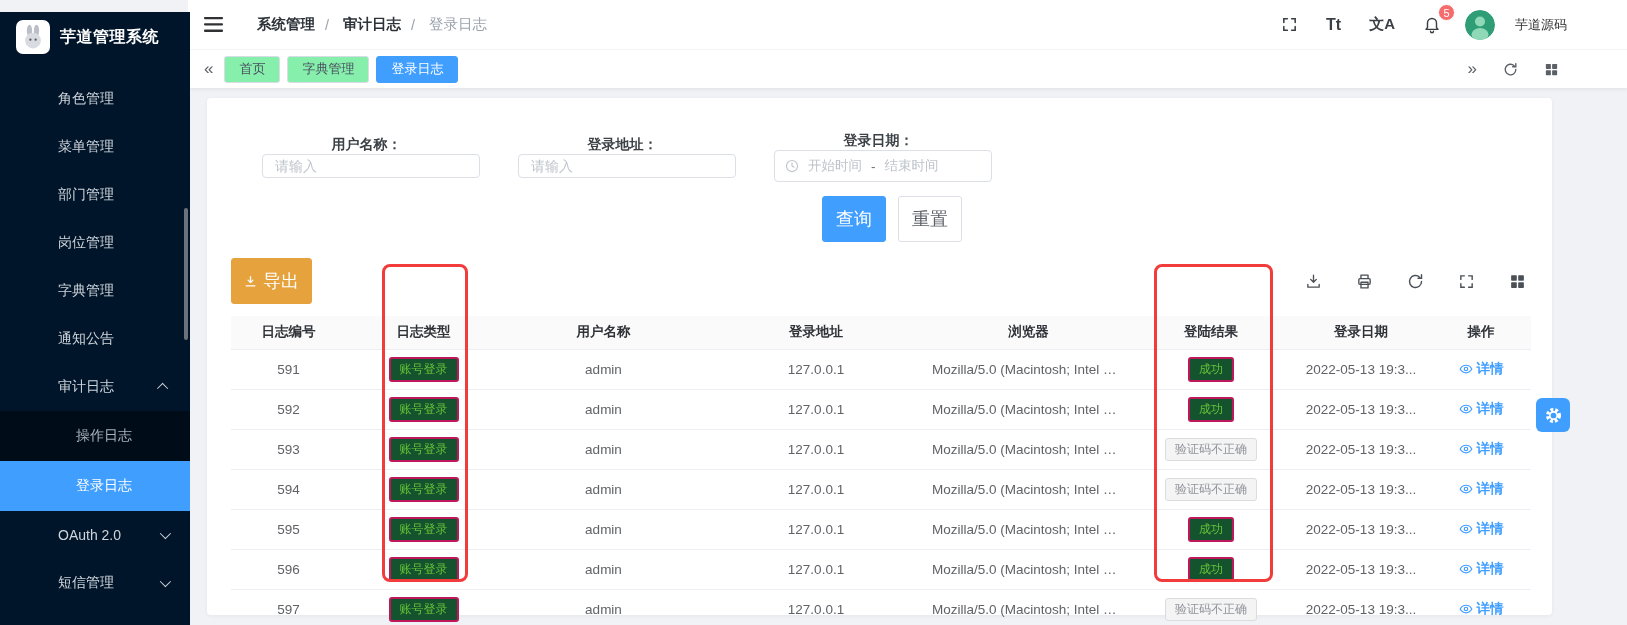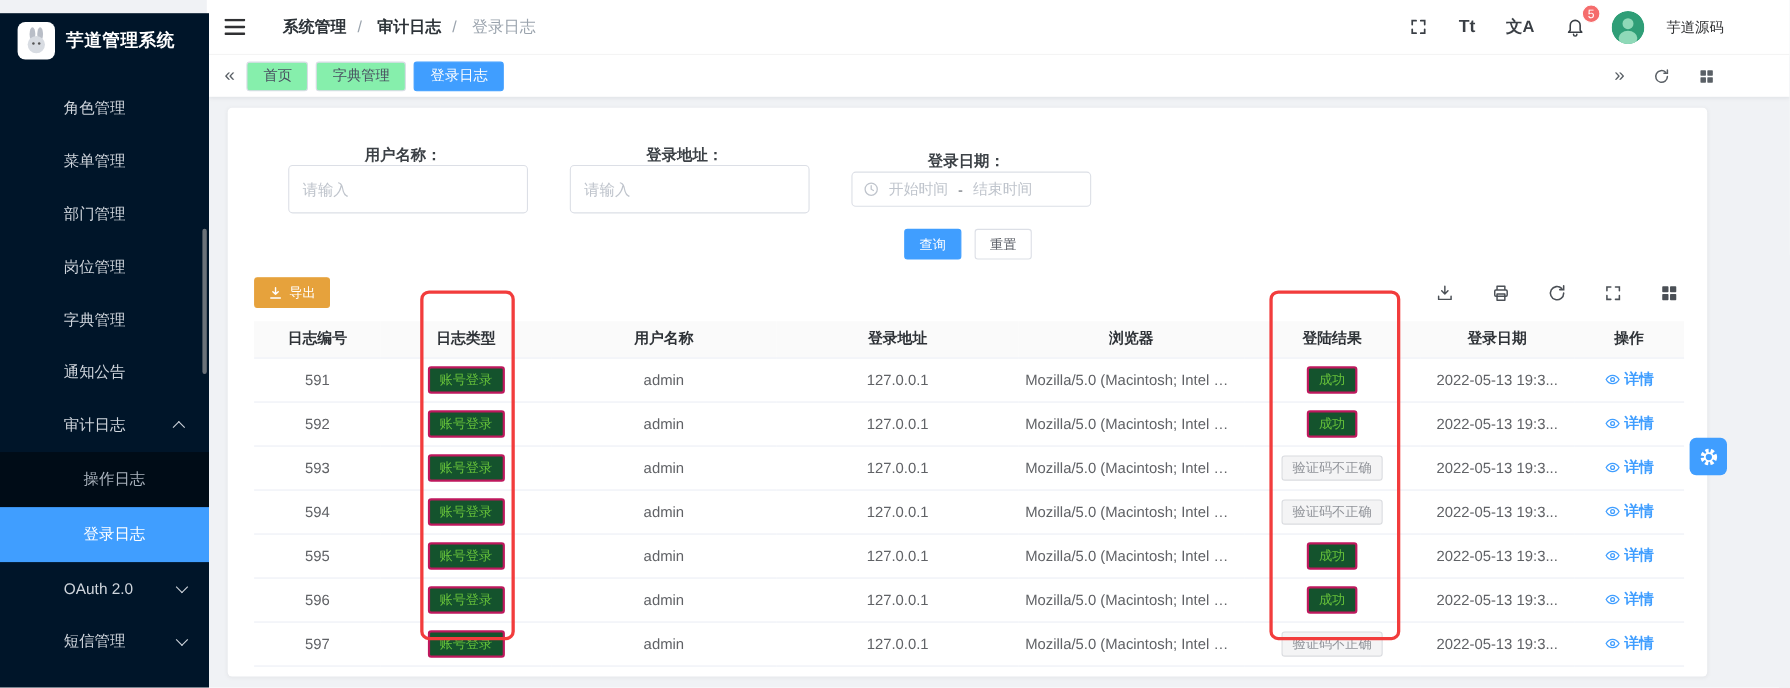--- a/index.html
+++ b/index.html
@@ -63,31 +63,31 @@
 
   
   .content { position:absolute; left:190px; top:88px; right:0; bottom:0;
     background:#f0f2f5; padding:10px 75px 10px 17px; }
   .card { background:#fff; border-radius:4px; height:100%;
     padding:34px 20px 0 24px; box-shadow:0 1px 4px rgba(0,0,0,.05); }
 
   .filters { display:flex; align-items:center; margin-left:31px; }
   .filter-group { display:flex; align-items:center; margin-right:38px;flex-direction:column; }
   .filter-label { font-weight:bold; color:#3c4146; margin-right:9px; white-space:nowrap; }
-  .text-input { width:218px; height:44px; border:1px solid #dcdfe6; border-radius:4px;
+  .text-input { width:218px; height:24px; border:1px solid #dcdfe6; border-radius:4px;
     padding:0 12px; font-size:14px; color:#606266; outline:none;
     font-family:"Liberation Sans","DejaVu Sans",sans-serif; }
   .text-input::placeholder { color:#bfc4cc; }
   .date-range { width:218px; height:32px; border:1px solid #dcdfe6; border-radius:4px;
     display:flex; align-items:center; gap:9px; padding:0 10px; color:#bfc4cc;
     font-size:13.5px; cursor:pointer; }
   .date-sep { color:#6a6f76; }
 
   .filter-actions { display:flex; gap:12px; margin-top:14px; margin-left:591px; }
-  .btn { height:28px; border-radius:3px; font-size:12px; cursor:pointer;
+  .btn { height:46px; border-radius:3px; font-size:18px; cursor:pointer;
     display:flex; align-items:center; justify-content:center; padding:0 13px;
     font-family:"Liberation Sans","DejaVu Sans",sans-serif; }
   .btn-primary { background:var(--accent,#409eff); border:1px solid var(--accent,#409eff); color:#fff; }
   .btn-plain { background:#fff; border:1px solid #dcdfe6; color:#5a5e66; }
   .btn-warning { background:var(--warning,#e6a23c); border:1px solid var(--warning,#e6a23c);
     color:#fff; gap:6px; padding:0 12px; }
 
   .table-toolbar { display:flex; align-items:center; margin-top:16px; }
   .toolbar-icons { margin-left:auto; display:flex; align-items:center; gap:26px;
     color:#5f6670; margin-right:2px; }

